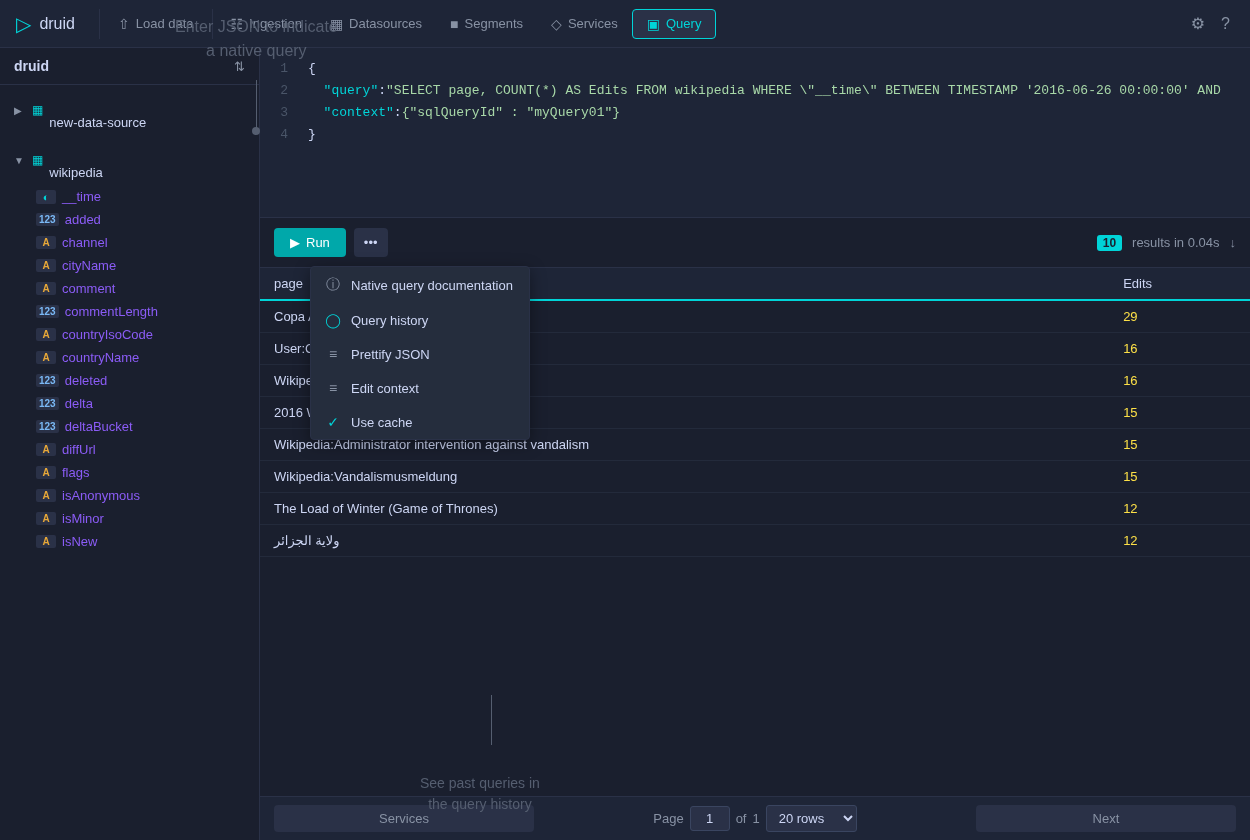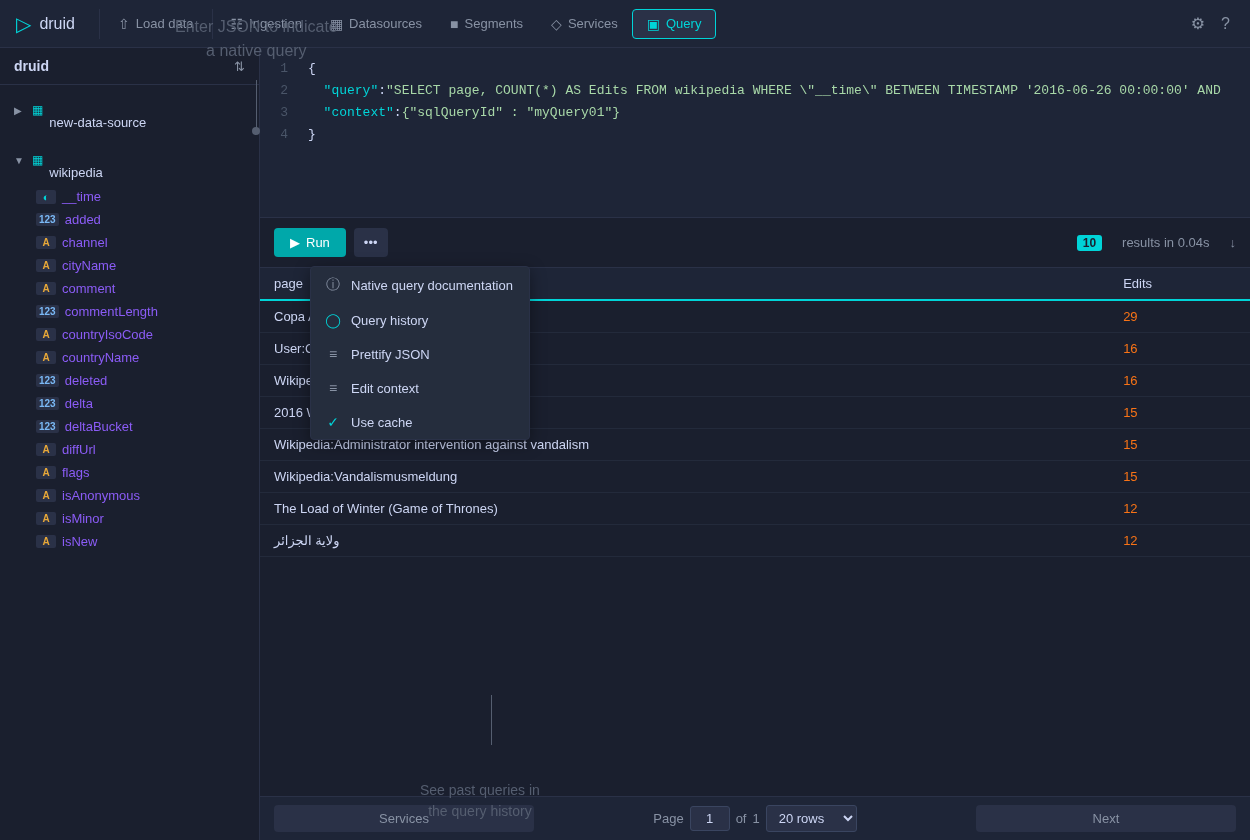--- a/index.html
+++ b/index.html
@@ -236,21 +236,21 @@
       padding: 7px 10px;
       cursor: pointer;
       font-size: 13px;
     }
     .results-info {
       margin-left: auto;
       color: #8892a4;
       font-size: 13px;
       display: flex;
       align-items: center;
-      gap: 20px;
+      gap: 10px;
       text-align: right;
     }
     .results-badge {
       background: #00d4d8;
       color: #1a1f2e;
       border-radius: 3px;
       padding: 1px 6px;
       font-weight: bold;
       font-size: 12px;
     }
@@ -300,21 +300,21 @@
       top: 0;
     }
     tbody tr {
       border-bottom: 1px solid #232a3b;
     }
     tbody td {
       padding: 8px 14px;
       color: #cdd6f4;
       font-size: 13px;
     }
-    .col-edits { color: #f97316; }
+    .col-edits { color: #fde047; }
 
     
     .pagination {
       display: flex;
       align-items: center;
       background: #1e2537;
       border-top: 1px solid #2a3147;
       padding: 8px 14px;
       gap: 8px;
     }
@@ -370,21 +370,21 @@
 </head>
 <body>
 
 <div class="top-tooltip">
   <div>Enter JSON to indicate</div>
   <div>a native query</div>
   <div class="tooltip-line"></div>
   <div class="tooltip-dot"></div>
 </div>
 
-<div class="bottom-tooltip" style="left:420px; bottom:18px;">
+<div class="bottom-tooltip" style="left:420px; bottom:25px;">
   <div>See past queries in</div>
   <div>the query history</div>
 </div>
 
 <div style="position:absolute; left:491px; bottom:95px; width:1px; height:50px; background:#555e70; z-index:100;"></div>
 
 <nav class="navbar">
   <div class="logo-area">
     <span class="logo-icon">▷</span>
     <span class="logo-text">druid</span>

